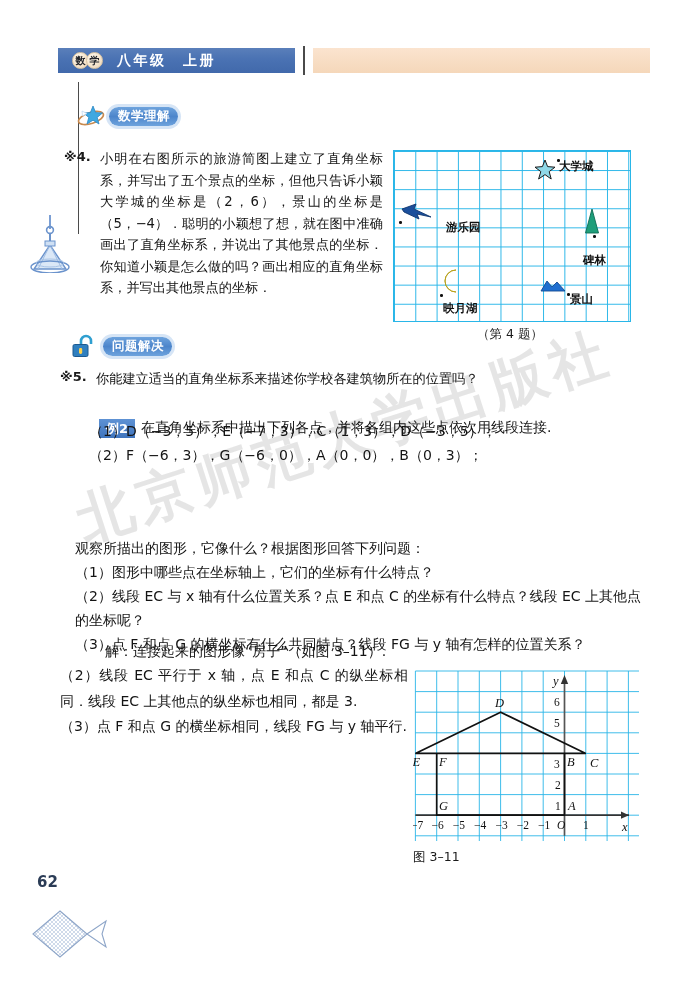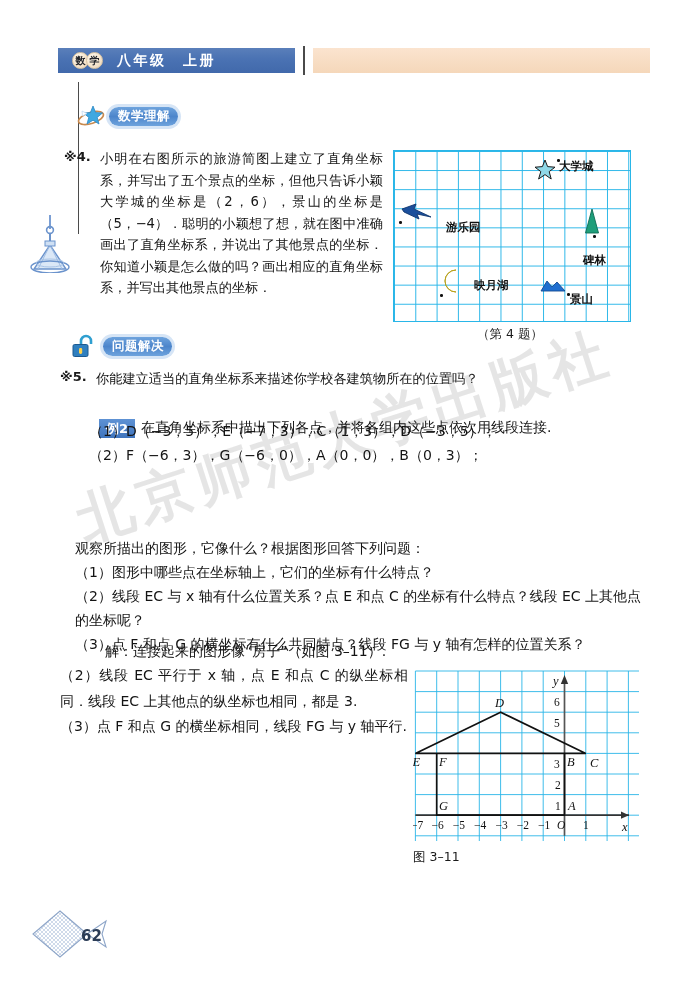--- a/index.html
+++ b/index.html
@@ -134,24 +134,23 @@
   #house-fig { position: absolute; left: 413px; top: 663px; }
   #house-caption {
     position: absolute; left: 0; top: 186px; width: 228px;
     text-align: left; font-size: 12.5px;
     font-family: "DejaVu Sans", sans-serif;
   }
 
   
   #page-foot { position: absolute; left: 30px; top: 908px; width: 120px; height: 56px; }
   #page-num {
-    position: absolute; left: 37px; top: 927px;
+    position: absolute; left: 37px; top: 873px;
     font-size: 15px; font-weight: bold; color: #2b3c56;
     font-family: "DejaVu Sans", sans-serif;
-    padding-left: 44px;
   }
 
   
   #watermark {
     position: absolute; left: 90px; top: 400px;
     width: 530px; height: 230px;
     font-size: 56px; color: rgba(170,170,170,0.30);
     font-family: "DejaVu Sans", sans-serif;
     transform: rotate(-18deg);
     letter-spacing: 6px; white-space: nowrap;
@@ -223,21 +222,21 @@
     </div>
     <div class="poi-dot" style="left:199px; top:84px;"></div>
     <div class="poi-label" style="left:189px; top:84px;margin-top:18px;">碑林</div>
 
     <div class="poi" style="left:48px; top:118px;">
       <svg width="20" height="24" viewBox="0 0 20 24">
         <path d="M14 1 A11 11 0 1 0 14 23 A8.6 8.6 0 1 1 14 1 Z" fill="#f5df55" stroke="#b9a21e" stroke-width="1"></path>
       </svg>
     </div>
     <div class="poi-dot" style="left:46px; top:143px;"></div>
-    <div class="poi-label" style="left:49px; top:127px;margin-left:31px;">映月湖</div>
+    <div class="poi-label" style="left:49px; top:150px;">映月湖</div>
 
     <div class="poi" style="left:146px; top:127px;">
       <svg width="26" height="16" viewBox="0 0 26 16">
         <path d="M1 13 L7 3 L12 9 L17 4 L25 13 Z" fill="#1f6fd0" stroke="#134a91" stroke-width="0.9"></path>
       </svg>
     </div>
     <div class="poi-dot" style="left:173px; top:142px;"></div>
     <div class="poi-label" style="left:176px; top:141px;">景山</div>
 
   </div>

